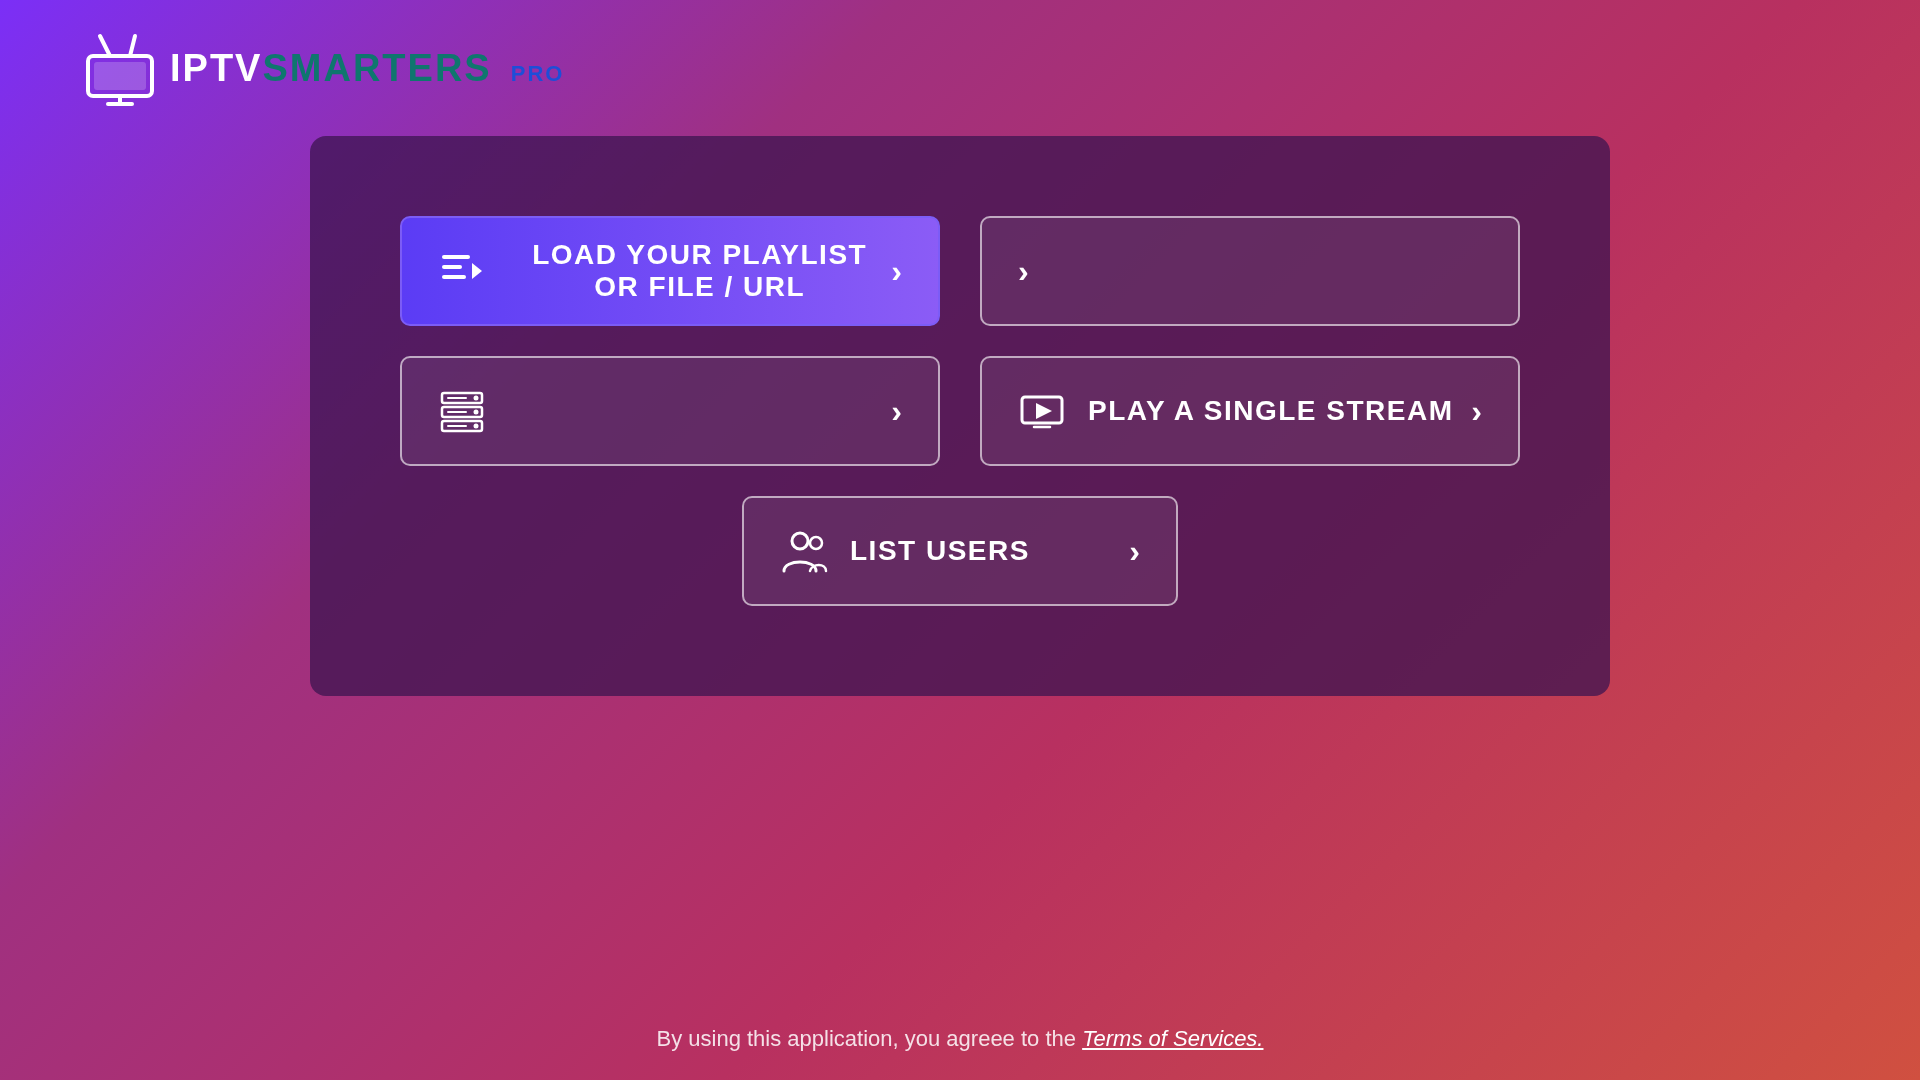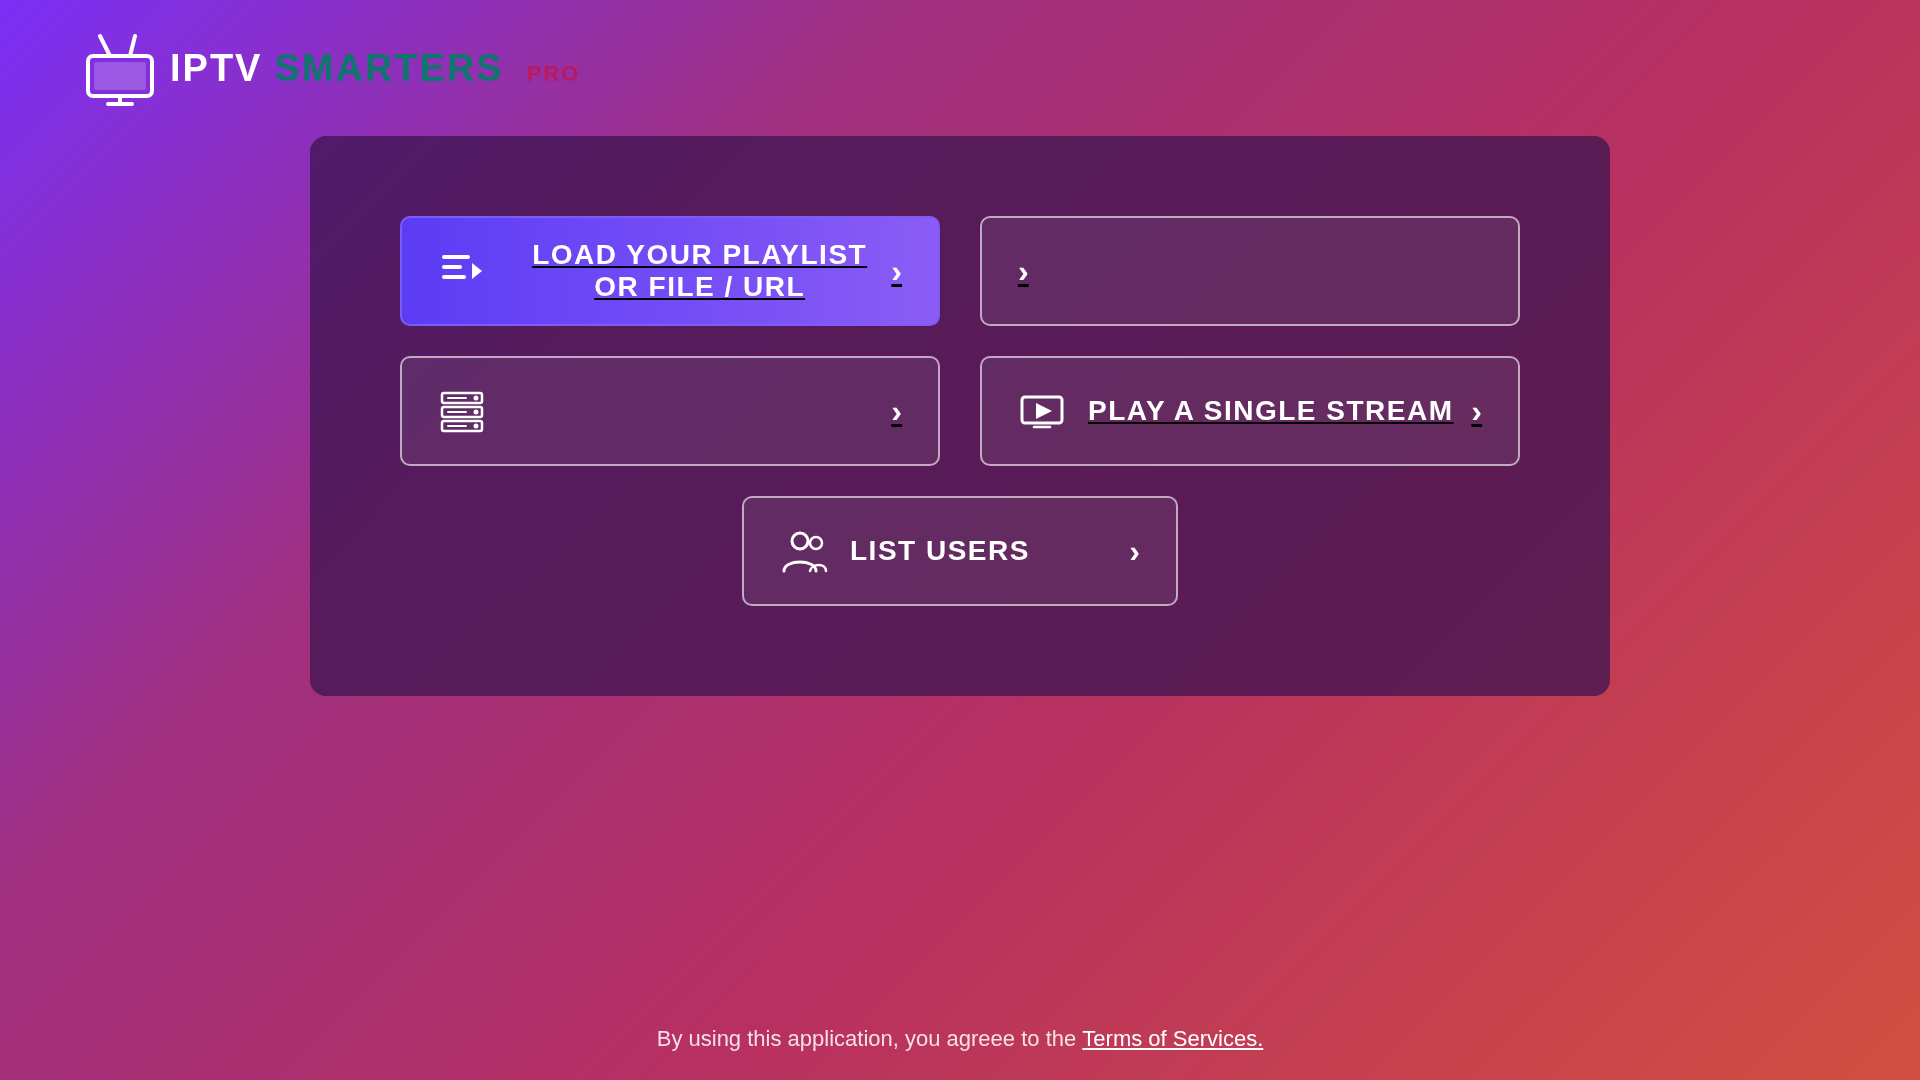--- a/index.html
+++ b/index.html
@@ -31,63 +31,62 @@
     }
 
     .logo-icon {
       width: 80px;
       height: 80px;
     }
 
     .logo-text {
       display: flex;
       align-items: baseline;
-      gap: 12px;
+      gap: 0;
     }
 
     .logo-iptv {
       font-size: 38px;
       font-weight: 900;
       color: white;
       letter-spacing: 2px;
     }
 
     .logo-smarters {
       font-size: 38px;
       font-weight: 900;
       color: #0f766e;
       letter-spacing: 2px;
     }
 
     .logo-pro {
       font-size: 22px;
       font-weight: 700;
-      color: #be185d;
-      margin-left: 11px;
+      color: #1d4ed8;
+      margin-left: 19px;
       letter-spacing: 2px;
     }
 
     
     .main-card {
       width: 1300px;
       background: rgba(60, 20, 80, 0.75);
       border-radius: 16px;
       padding: 80px 90px 90px 90px;
       display: flex;
       flex-direction: column;
       align-items: center;
       gap: 30px;
     }
 
     .buttons-row {
       width: 100%;
       display: flex;
       gap: 40px;
       justify-content: center;
-      text-decoration: underline;
     }
 
     .action-btn {
       flex: 1;
       height: 110px;
       border-radius: 10px;
       border: 2px solid rgba(255,255,255,0.6);
       background: rgba(255,255,255,0.07);
       display: flex;
       align-items: center;
@@ -148,20 +147,21 @@
       right: 0;
       text-align: center;
       font-size: 22px;
       color: rgba(255,255,255,0.85);
     }
 
     .footer-link {
       color: white;
       text-decoration: underline;
       cursor: pointer;
+      font-style: italic;
     }
 
     
   </style>
 </head>
 <body>
 
 <div class="header">
   <div class="logo-container">
 

